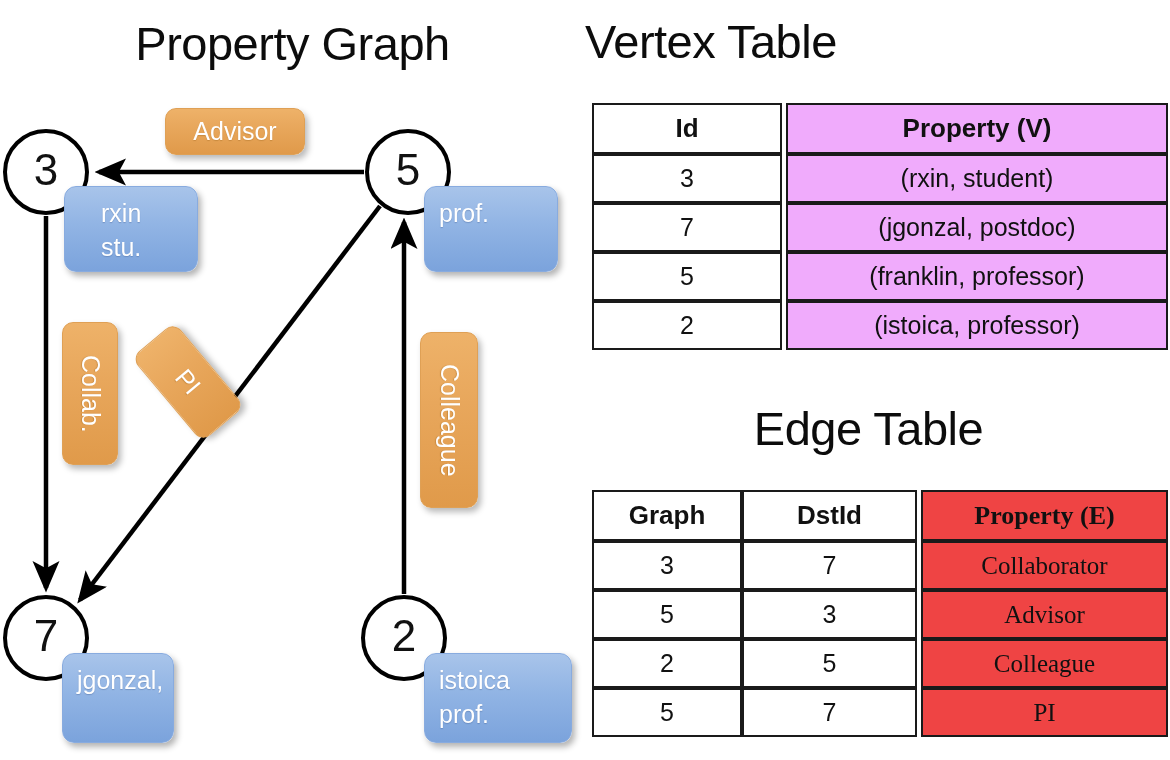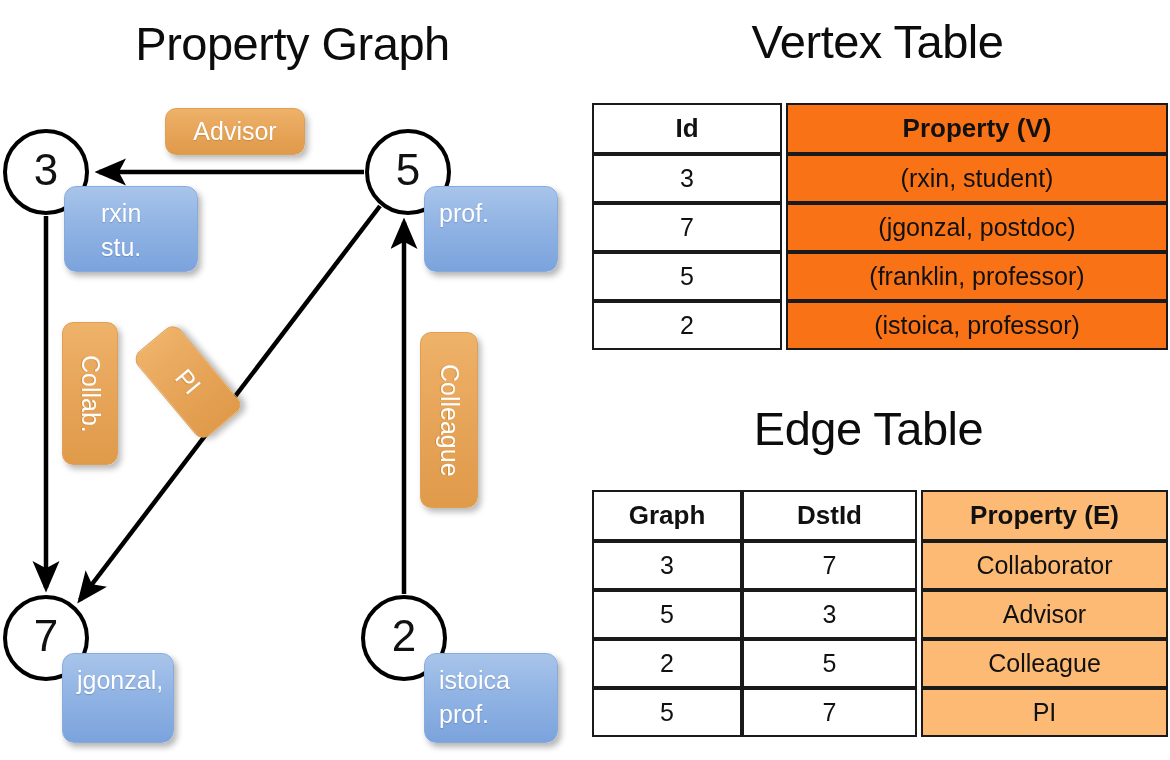--- a/index.html
+++ b/index.html
@@ -20,21 +20,21 @@
   .title {
     position: absolute;
     font-weight: 400;
     font-size: 47px;
     line-height: 1;
     letter-spacing: -0.5px;
     color: #0c0c0c;
     white-space: nowrap;
   }
   #title-property-graph { left: 0; top: 20px; width: 585px; text-align: center; }
-  #title-vertex-table   { left: 585px; top: 18px; width: 585px; text-align: center; }
+  #title-vertex-table   { left: 585px; top: 18px; width: 585px; }
   #title-edge-table     { left: 576px; top: 405px; width: 585px; text-align: center; }
 
   
   #graph-canvas {
     position: absolute;
     left: 0; top: 0;
     width: 585px; height: 760px;
   }
   #graph-svg { position: absolute; left: 0; top: 0; }
 
@@ -104,22 +104,22 @@
     text-align: center;
     font-weight: 400;
     font-size: 25px;
     color: #111;
     padding: 8px;
     height: 45px;
     box-sizing: border-box;
   }
   .data-table th { font-weight: 700; font-size: 26px; }
   .cell-plain { background: #ffffff; }
-  .cell-blue  { background: #f97316; }
-  .cell-peach { background: #fdba74; }
+  .cell-blue  { background: #f0abfc; }
+  .cell-peach { background: #ef4444; font-family: Liberation Serif, serif; }
   .spacer-col { border: none !important; background: transparent !important; width: 4px; }
 </style>
 </head>
 <body>
 
 <div class="title" id="title-property-graph">Property Graph</div>
 
 <div class="title" id="title-vertex-table">Vertex Table</div>
 
 <div class="title" id="title-edge-table">Edge Table</div>
@@ -161,21 +161,21 @@
   </div>
 
   <div class="prop-box" style="left:424px; top:186px; width:134px; height:86px;">
     <span class="line">prof.</span>
   </div>
 
   <div class="prop-box" style="left:62px; top:653px; width:112px; height:90px;">
     <span class="line">jgonzal,</span>
   </div>
 
-  <div class="prop-box" style="left:424px; top:653px; width:134px; height:90px;">
+  <div class="prop-box" style="left:424px; top:653px; width:148px; height:90px;">
     <span class="line">istoica</span>
     <span class="line">prof.</span>
   </div>
 
   <div class="edge-chip" style="left:165px; top:108px; width:140px; height:47px;">
     <span>Advisor</span>
   </div>
 
   <div class="edge-chip chip-vertical" style="left:62px; top:322px; width:56px; height:143px;">
     <span>Collab.</span>

